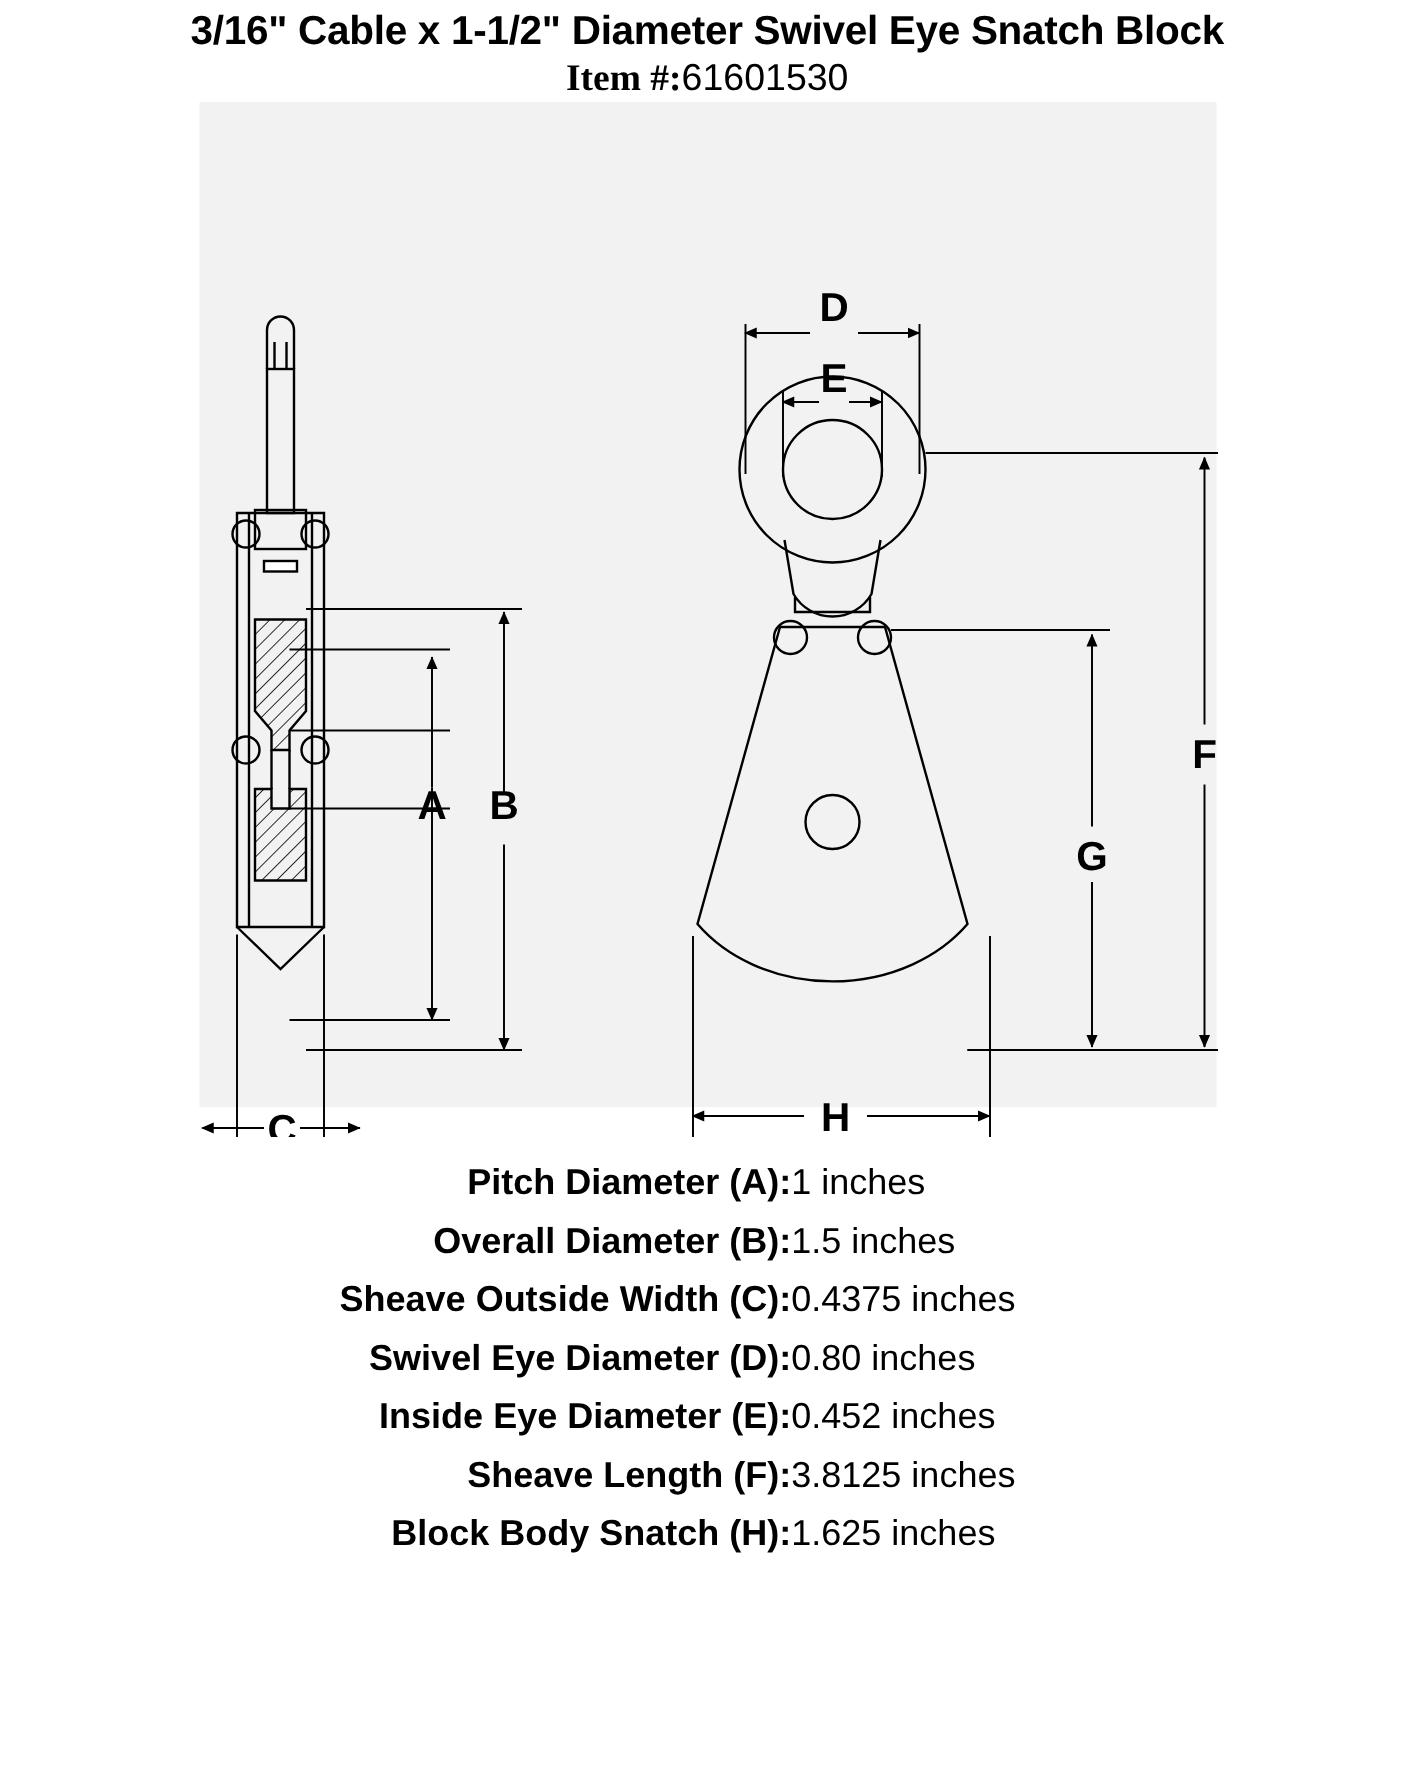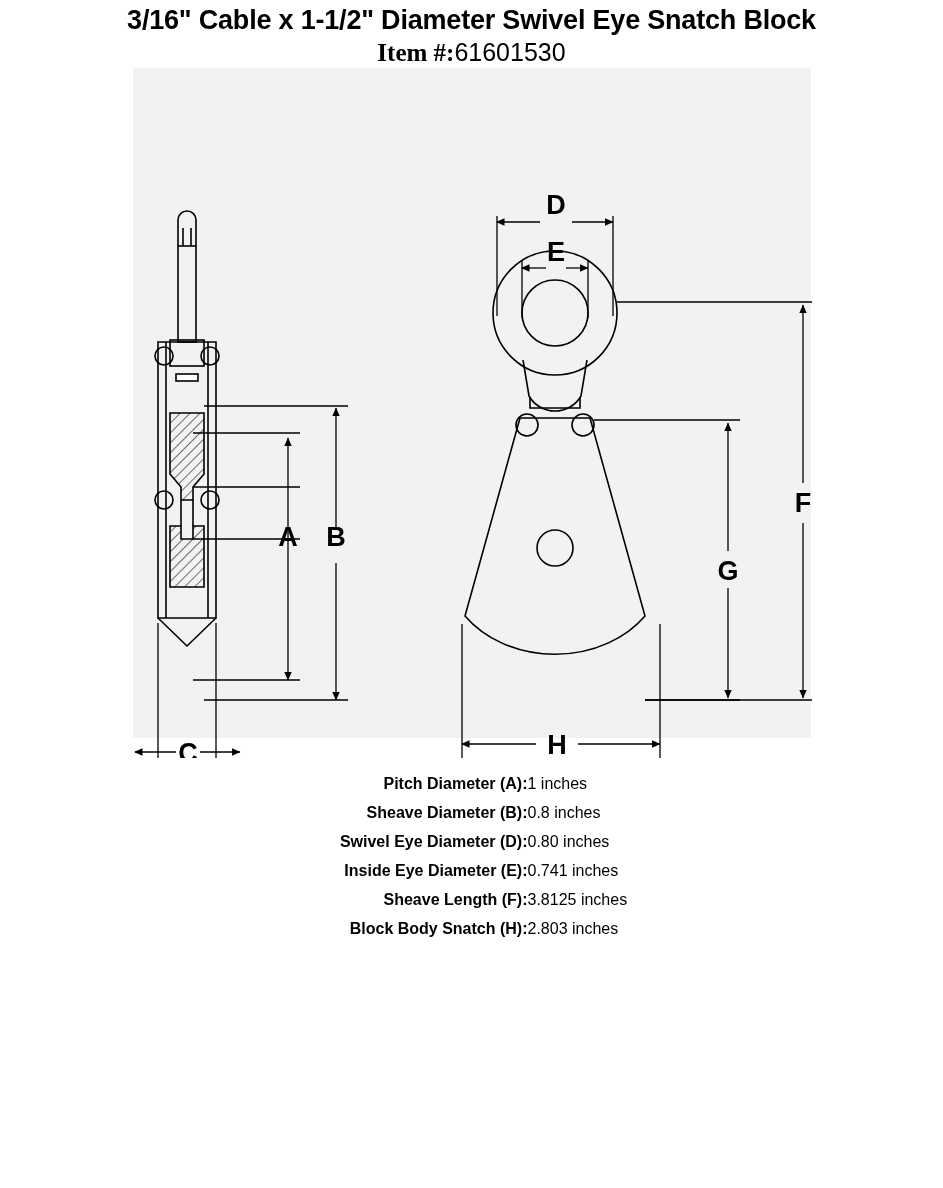--- a/index.html
+++ b/index.html
@@ -57,21 +57,21 @@
     left: 0;
     top: 770px;
     width: 943px;
   }
   table.spec-table {
     border-collapse: collapse;
     margin: 0 auto;
     width: 700px;
   }
   table.spec-table td {
-    font-size: 16px;
+    font-size: 24px;
     padding: 5px 0 6px 0;
     vertical-align: baseline;
   }
   td.spec-label {
     text-align: right;
     font-weight: bold;
     white-space: nowrap;
     padding-right: 14px;
     width: 58%;
   }
@@ -222,36 +222,40 @@
   </div>
 
   <div class="specs">
     <table class="spec-table">
       <tbody>
         <tr>
           <td class="spec-label">Pitch Diameter (A):</td>
           <td class="spec-value">1 inches</td>
         </tr>
         <tr>
-          <td class="spec-label">Sheave Diameter (B):</td>
-          <td class="spec-value">0.8 inches</td>
+          <td class="spec-label">Overall Diameter (B):</td>
+          <td class="spec-value">1.5 inches</td>
+        </tr>
+        <tr>
+          <td class="spec-label">Sheave Outside Width (C):</td>
+          <td class="spec-value">0.4375 inches</td>
         </tr>
         <tr>
           <td class="spec-label">Swivel Eye Diameter (D):</td>
           <td class="spec-value">0.80 inches</td>
         </tr>
         <tr>
           <td class="spec-label">Inside Eye Diameter (E):</td>
-          <td class="spec-value">0.741 inches</td>
+          <td class="spec-value">0.452 inches</td>
         </tr>
         <tr>
           <td class="spec-label">Sheave Length (F):</td>
           <td class="spec-value">3.8125 inches</td>
         </tr>
         <tr>
           <td class="spec-label">Block Body Snatch (H):</td>
-          <td class="spec-value">2.803 inches</td>
+          <td class="spec-value">1.625 inches</td>
         </tr>
       </tbody>
     </table>
   </div>
 
 </div>
 
 </body></html>

